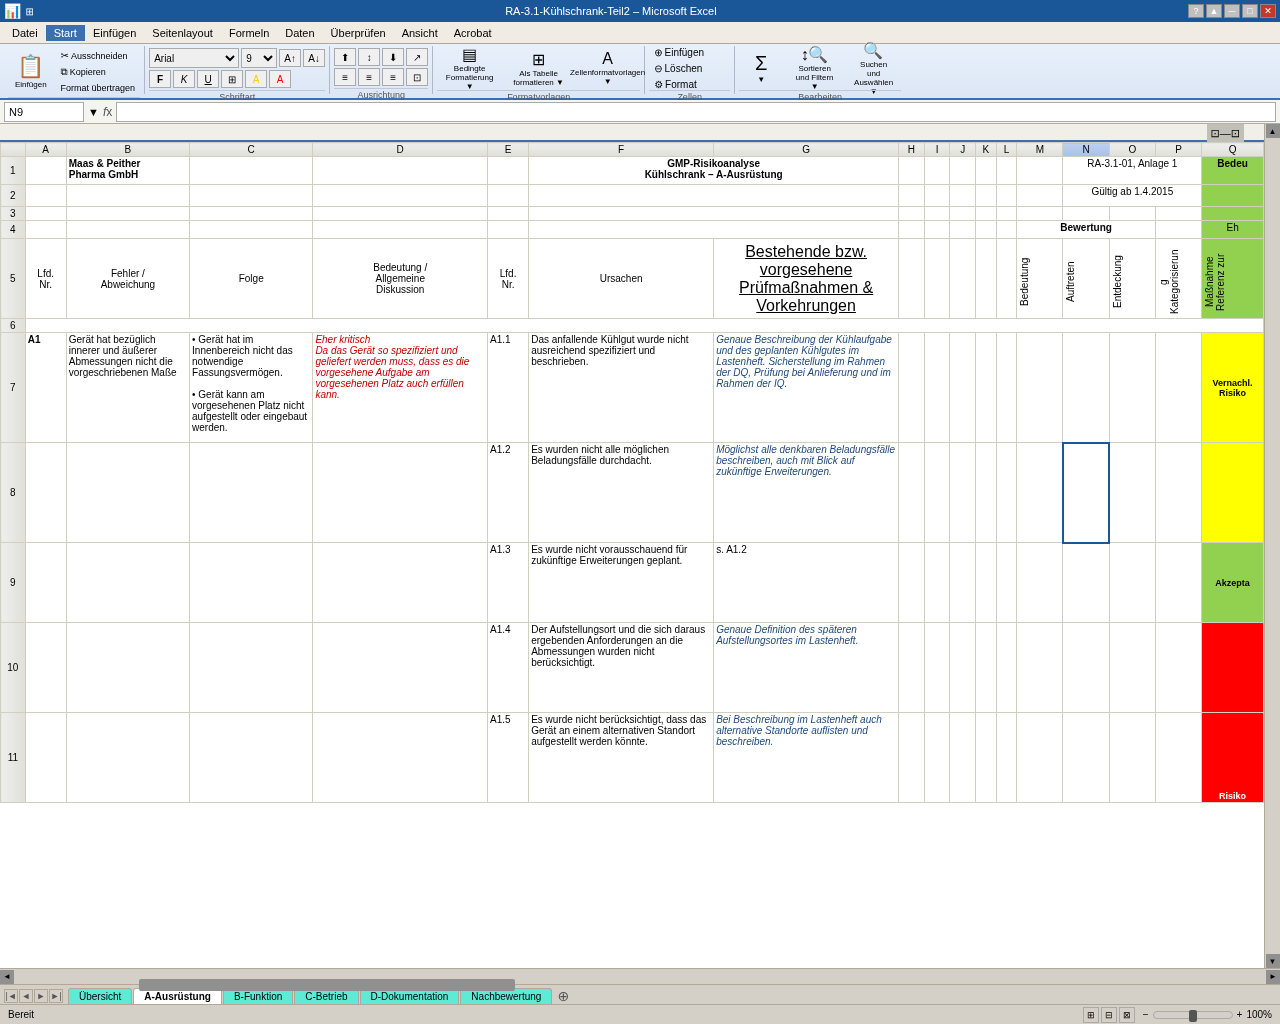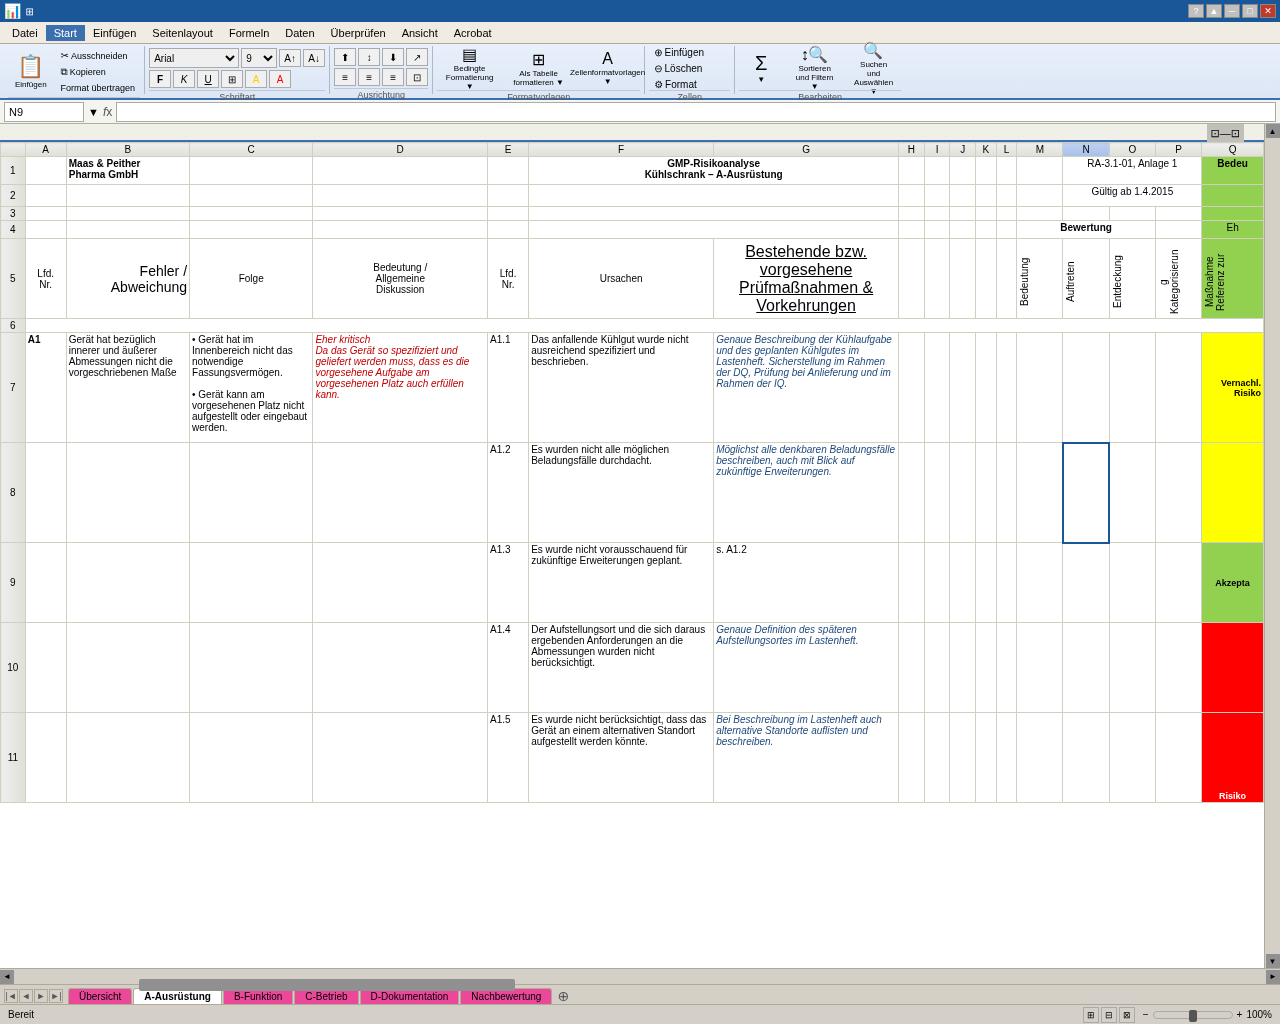--- a/index.html
+++ b/index.html
@@ -100,21 +100,21 @@
       width: 24px;
       min-width: 24px;
     }
     table.sheet td.active-cell {
       border: 2px solid #1a5799;
     }
     .sheet-tab {
       padding: 2px 10px;
       border: 1px solid #b0a898;
       border-bottom: none;
-      background: #ec4899;
+      background: #5eead4;
       font-size: 10px;
       cursor: pointer;
       border-radius: 3px 3px 0 0;
     }
     .sheet-tab.active {
       background: white;
       font-weight: bold;
     }
 
     
@@ -142,20 +142,21 @@
 </head>
 <body>
 
 <div style="display:flex;flex-direction:column;width:1280px;height:1024px;">
 
   <div class="title-bar">
     <div style="display:flex;align-items:center;gap:4px;">
       <span style="font-size:14px;">📊</span>
       <span style="font-size:10px;">⊞</span>
     </div>
+    <div class="title-bar-title">RA-3.1-Kühlschrank-Teil2 – Microsoft Excel</div>
     <div class="title-bar-controls">
       <div class="title-btn">?</div>
       <div class="title-btn">▲</div>
       <div class="title-btn">─</div>
       <div class="title-btn">□</div>
       <div class="title-btn close">✕</div>
     </div>
   </div>
 
   <div class="menu-bar">
@@ -416,21 +417,21 @@
             <td></td>
             <td></td>
             <td colspan="3" style="text-align:center;font-weight:bold;">Bewertung</td>
             <td></td>
             <td style="background:#92d050;text-align:center;font-size:10px;">Eh</td>
           </tr>
 
           <tr style="height:80px;">
             <td class="row-header">5</td>
             <td style="text-align:center;vertical-align:middle;font-size:10px;">Lfd.<br>Nr.</td>
-            <td style="text-align:right;vertical-align:middle;font-size:14px;">Fehler /<br>Abweichung</td>
+            <td style="text-align:center;vertical-align:middle;font-size:10px;">Fehler /<br>Abweichung</td>
             <td style="text-align:center;vertical-align:middle;font-size:10px;">Folge</td>
             <td style="text-align:center;vertical-align:middle;font-size:10px;">Bedeutung /<br>Allgemeine<br>Diskussion</td>
             <td style="text-align:center;vertical-align:middle;font-size:10px;">Lfd.<br>Nr.</td>
             <td style="text-align:center;vertical-align:middle;font-size:10px;">Ursachen</td>
             <td style="text-align:center;vertical-align:middle;font-size:16px;text-decoration:underline;">Bestehende bzw.<br>vorgesehene<br>Prüfmaßnahmen &amp;<br>Vorkehrungen</td>
             <td></td>
             <td></td>
             <td></td>
             <td></td>
             <td></td>
@@ -457,21 +458,21 @@
             <td style="vertical-align:top;font-size:10px;color:#1f497d;font-style:italic;">Genaue Beschreibung der Kühlaufgabe und des geplanten Kühlgutes im Lastenheft. Sicherstellung im Rahmen der DQ, Prüfung bei Anlieferung und im Rahmen der IQ.</td>
             <td></td>
             <td></td>
             <td></td>
             <td></td>
             <td></td>
             <td></td>
             <td class="active-col"></td>
             <td></td>
             <td></td>
-            <td style="background:#ffff00;text-align:right;vertical-align:middle;font-size:9px;font-weight:bold;">Vernachl.<br>Risiko</td>
+            <td style="background:#ffff00;text-align:center;vertical-align:middle;font-size:9px;font-weight:bold;">Vernachl.<br>Risiko</td>
           </tr>
 
           <tr style="height:100px;">
             <td class="row-header">8</td>
             <td></td>
             <td></td>
             <td></td>
             <td></td>
             <td style="vertical-align:top;font-size:10px;">A1.2</td>
             <td style="vertical-align:top;font-size:10px;">Es wurden nicht alle möglichen Beladungsfälle durchdacht.</td>

